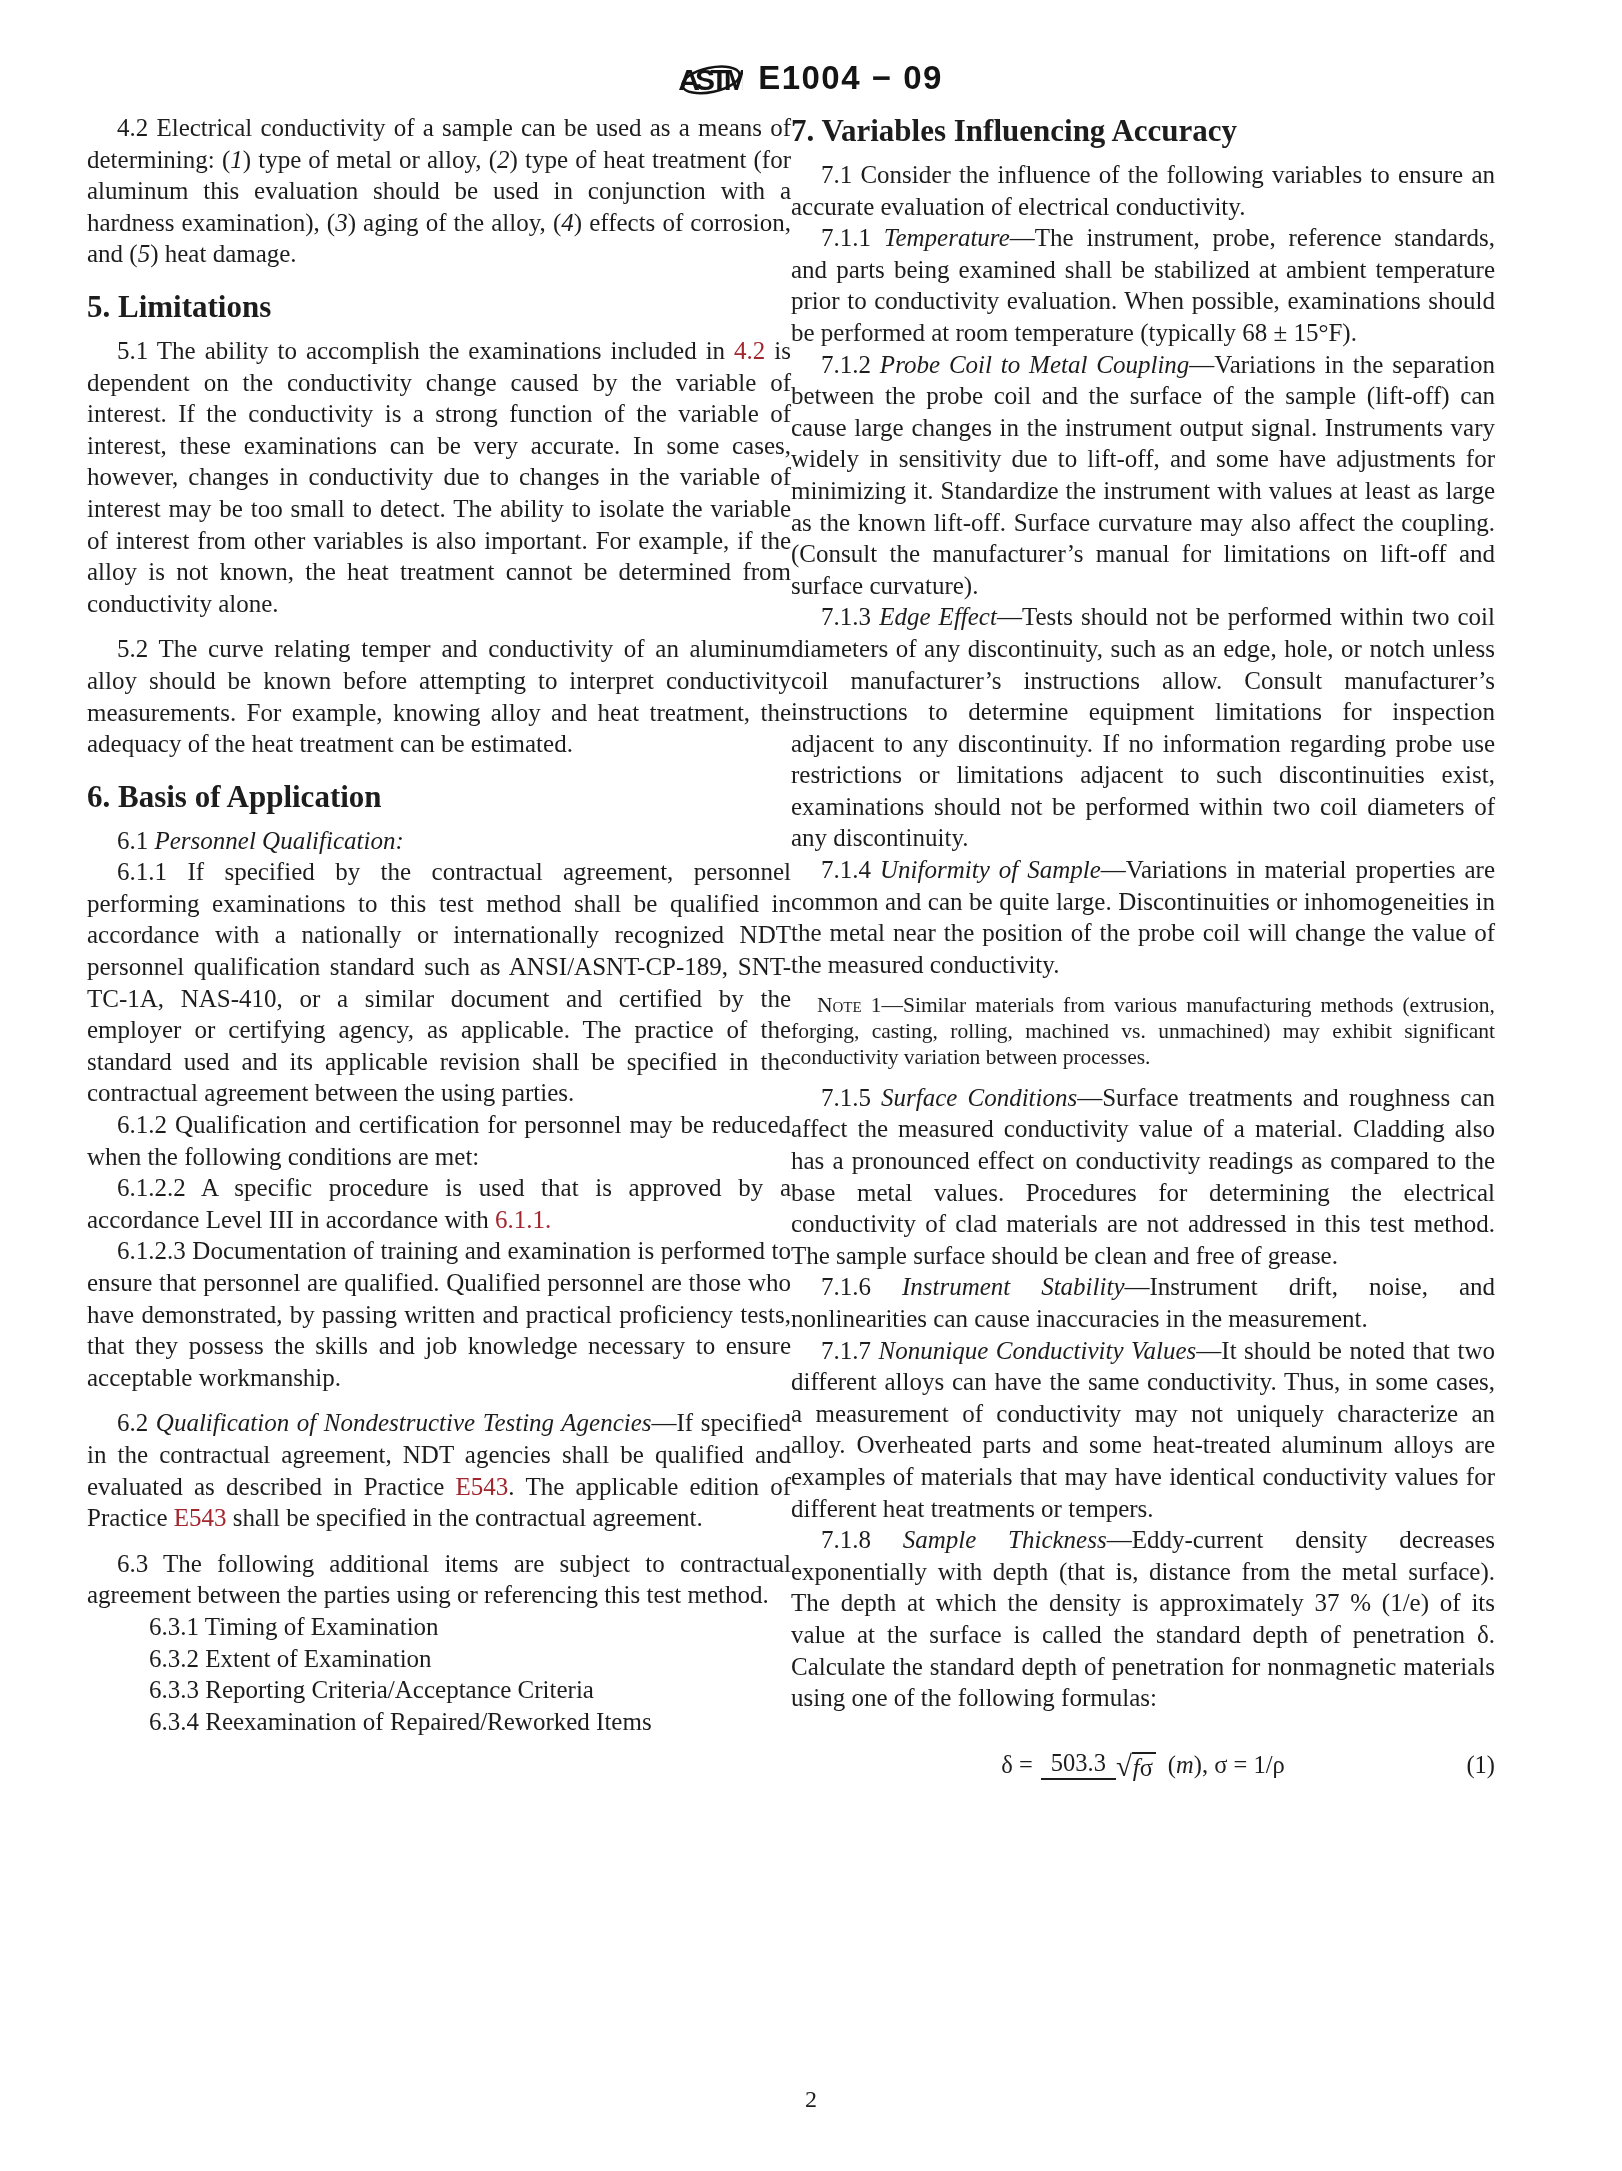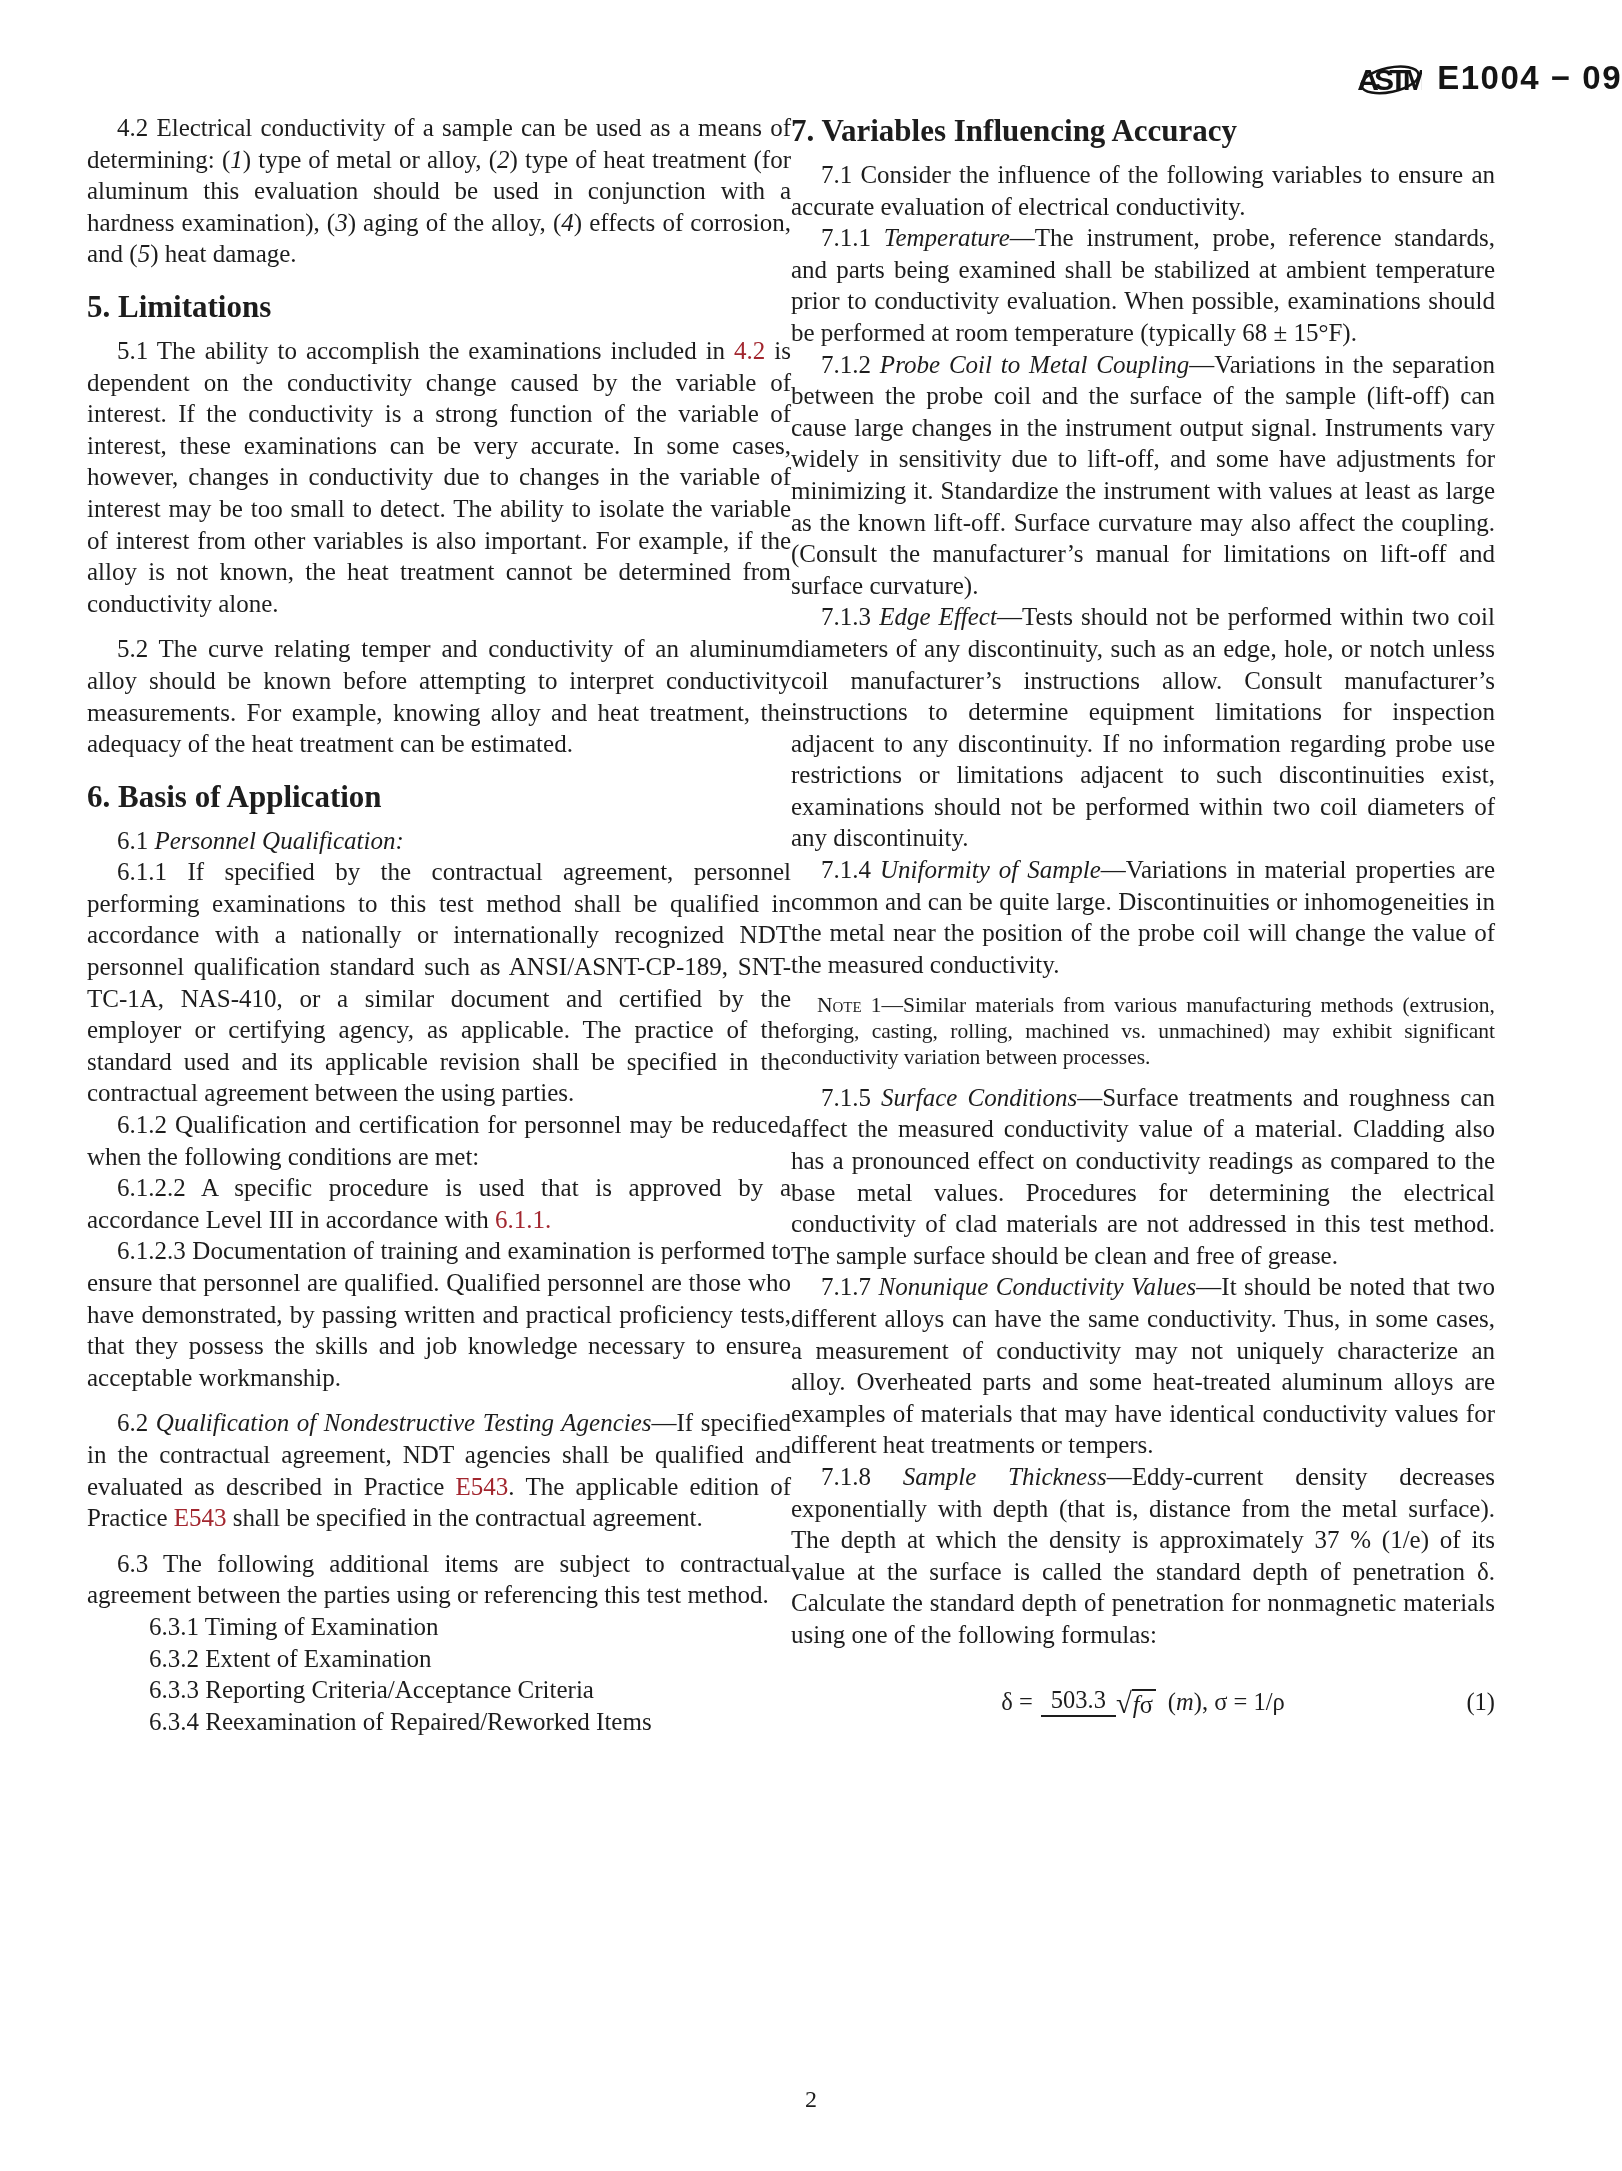--- a/index.html
+++ b/index.html
@@ -3,21 +3,21 @@
 <meta charset="utf-8">
 <style>
   html,body{margin:0;padding:0;overflow:hidden;}
   body{
     width:1622px;height:2171px;background:#ffffff;position:relative;
     font-family:"Liberation Serif",serif;color:#1d1d1d;
   }
   .page{position:absolute;inset:0;}
   .page-header{
     position:absolute;top:52px;left:0;width:100%;
-    display:flex;align-items:center;justify-content:flex-end;gap:15px;
+    display:flex;align-items:center;justify-content:center;gap:15px;
   }
   .logo{display:inline-flex;align-items:center;}
   .doc-code{
     font-family:"Liberation Sans",sans-serif;font-weight:700;
     font-size:33px;letter-spacing:1.5px;color:#151515;
   }
   .columns{position:absolute;top:112px;left:87px;display:flex;}
   .col{width:704px;}
   .para{
     margin:0;font-size:25px;line-height:31.6px;
@@ -88,20 +88,21 @@
       </section>
     <section class="col" id="col-right">
         <h3 class="sec-head">7. Variables Influencing Accuracy</h3>
         <p class="para"><span>7.1 Consider the influence of the following variables to ensure an accurate evaluation of electrical conductivity.</span></p>
         <p class="para"><span>7.1.1 </span><span class="it">Temperature</span><span>—The instrument, probe, reference standards, and parts being examined shall be stabilized at ambient temperature prior to conductivity evaluation. When possible, examinations should be performed at room temperature (typically 68 ± 15°F).</span></p>
         <p class="para"><span>7.1.2 </span><span class="it">Probe Coil to Metal Coupling</span><span>—Variations in the separation between the probe coil and the surface of the sample (lift-off) can cause large changes in the instrument output signal. Instruments vary widely in sensitivity due to lift-off, and some have adjustments for minimizing it. Standardize the instrument with values at least as large as the known lift-off. Surface curvature may also affect the coupling. (Consult the manufacturer’s manual for limitations on lift-off and surface curvature).</span></p>
         <p class="para"><span>7.1.3 </span><span class="it">Edge Effect</span><span>—Tests should not be performed within two coil diameters of any discontinuity, such as an edge, hole, or notch unless coil manufacturer’s instructions allow. Consult manufacturer’s instructions to determine equipment limitations for inspection adjacent to any discontinuity. If no information regarding probe use restrictions or limitations adjacent to such discontinuities exist, examinations should not be performed within two coil diameters of any discontinuity.</span></p>
         <p class="para"><span>7.1.4 </span><span class="it">Uniformity of Sample</span><span>—Variations in material properties are common and can be quite large. Discontinuities or inhomogeneities in the metal near the position of the probe coil will change the value of the measured conductivity.</span></p>
         <p class="note"><span class="sc">Note</span><span> 1—Similar materials from various manufacturing methods (extrusion, forging, casting, rolling, machined vs. unmachined) may exhibit significant conductivity variation between processes.</span></p>
         <p class="para"><span>7.1.5 </span><span class="it">Surface Conditions</span><span>—Surface treatments and roughness can affect the measured conductivity value of a material. Cladding also has a pronounced effect on conductivity readings as compared to the base metal values. Procedures for determining the electrical conductivity of clad materials are not addressed in this test method. The sample surface should be clean and free of grease.</span></p>
+        <p class="para"><span>7.1.6 </span><span class="it">Instrument Stability</span><span>—Instrument drift, noise, and nonlinearities can cause inaccuracies in the measurement.</span></p>
         <p class="para"><span>7.1.7 </span><span class="it">Nonunique Conductivity Values</span><span>—It should be noted that two different alloys can have the same conductivity. Thus, in some cases, a measurement of conductivity may not uniquely characterize an alloy. Overheated parts and some heat-treated aluminum alloys are examples of materials that may have identical conductivity values for different heat treatments or tempers.</span></p>
         <p class="para"><span>7.1.8 </span><span class="it">Sample Thickness</span><span>—Eddy-current density decreases exponentially with depth (that is, distance from the metal surface). The depth at which the density is approximately 37 % (1/e) of its value at the surface is called the standard depth of penetration δ. Calculate the standard depth of penetration for nonmagnetic materials using one of the following formulas:</span></p>
         <div class="eq-row"><span class="eq-body">
             <span class="eq-pre">δ =</span>
             <span class="frac">
               <span class="frac-num">503.3</span>
               <span class="frac-den">
                 <span class="rad-sign">√</span>
                 <span class="rad-arg"><span class="it">f</span><span>σ</span></span>
               </span>

